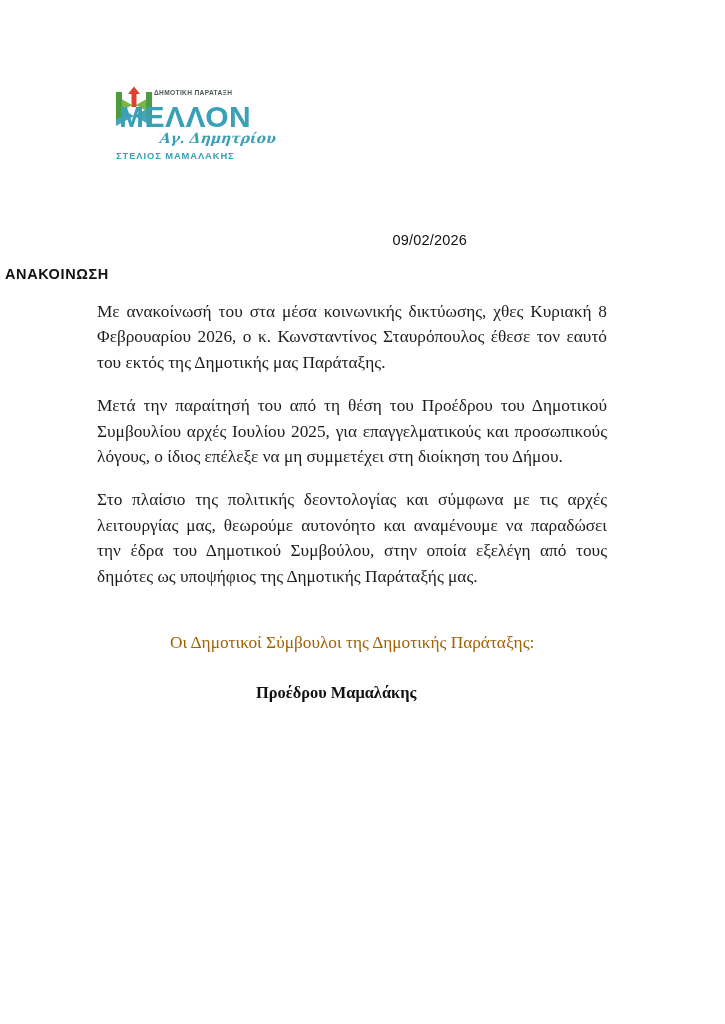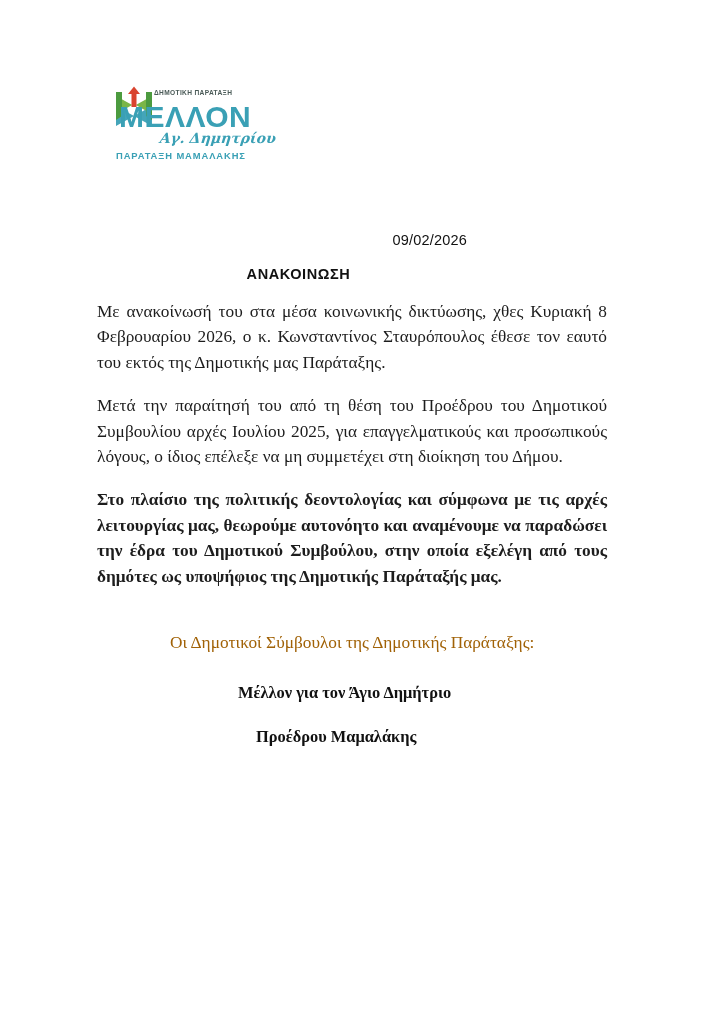--- a/index.html
+++ b/index.html
@@ -97,46 +97,46 @@
     color: #111111;
     letter-spacing: 0.2px;
   }
 
   
   .doc-title {
     position: absolute;
     left: 0;
     right: 0;
     top: 266px;
-    text-align: center;
+    text-align: left;
     font-family: "Liberation Sans", "DejaVu Sans", sans-serif;
     font-size: 14.5px;
     font-weight: 700;
     letter-spacing: 0.6px;
     color: #111111;
-    padding-left: 22px;
+    padding-left: 5px;
   }
 
   
   .body-block {
     position: absolute;
     left: 97px;
     top: 299px;
     width: 510px;
   }
   .para {
     text-align: justify;
     text-justify: inter-word;
     font-size: 17.3px;
     line-height: 25.4px;
     margin: 0 0 18px 0;
     color: #1d1d1d;
     hyphens: none;
   }
-  .para:last-child { margin-bottom: 6px; font-weight: bold; }
+  .para:last-child { margin-bottom: 6px; }
 
   .closing-line {
     position: absolute;
     left: 108px;
     top: 630px;
     width: 510px;
     font-size: 17.3px;
     line-height: 25.4px;
     color: #a16207;
     text-indent: 62px;
@@ -179,33 +179,32 @@
         <path d="M20 0.5 L26 8 L14 8 Z" fill="#d9432f"></path>
       </svg>
     </div>
 
     <div class="logo-tagline">ΔΗΜΟΤΙΚΗ ΠΑΡΑΤΑΞΗ</div>
 
     <div class="logo-word">ΜΕΛΛΟΝ</div>
 
     <div class="logo-script">Αγ. Δημητρίου</div>
 
-    <div class="logo-name">ΠΑΡΑΤΑΞΗ ΜΑΜΑΛΑΚΗΣ</div>
+    <div class="logo-name">ΣΤΕΛΙΟΣ ΜΑΜΑΛΑΚΗΣ</div>
   </div>
 
   <div class="doc-date">09/02/2026</div>
 
   <div class="doc-title">ΑΝΑΚΟΙΝΩΣΗ</div>
 
   <div class="body-block">
     <p class="para">Με ανακοίνωσή του στα μέσα κοινωνικής δικτύωσης, χθες Κυριακή 8 Φεβρουαρίου 2026, ο κ. Κωνσταντίνος Σταυρόπουλος έθεσε τον εαυτό του εκτός της Δημοτικής μας Παράταξης.</p>
     <p class="para">Μετά την παραίτησή του από τη θέση του Προέδρου του Δημοτικού Συμβουλίου αρχές Ιουλίου 2025, για επαγγελματικούς και προσωπικούς λόγους, ο ίδιος επέλεξε να μη συμμετέχει στη διοίκηση του Δήμου.</p>
     <p class="para">Στο πλαίσιο της πολιτικής δεοντολογίας και σύμφωνα με τις αρχές λειτουργίας μας, θεωρούμε αυτονόητο και αναμένουμε να παραδώσει την έδρα του Δημοτικού Συμβούλου, στην οποία εξελέγη από τους δημότες ως υποψήφιος της Δημοτικής Παράταξής μας.</p>
   </div>
 
   <div class="closing-line">Οι Δημοτικοί Σύμβουλοι της Δημοτικής Παράταξης:</div>
 
   <div class="signature-block">
-    <p class="sig-line sig-line-1">Μέλλον για τον Άγιο Δημήτριο</p>
     <p class="sig-line sig-line-2">Προέδρου Μαμαλάκης</p>
   </div>
 
 </div>
 
 </body></html>

